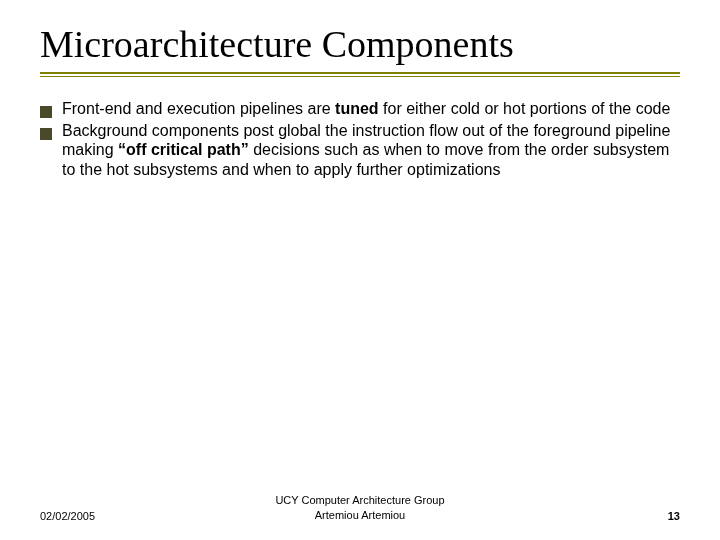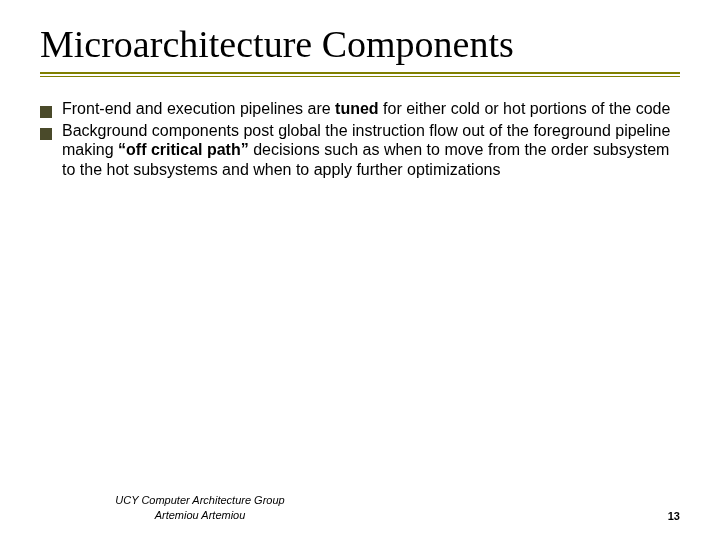--- a/index.html
+++ b/index.html
@@ -48,21 +48,21 @@
     left: 0;
     bottom: 18px;
     width: 720px;
     padding: 0 40px;
     display: flex;
     align-items: flex-end;
     font-size: 11px;
     color: #000;
   }
   .footer-left { flex: 1; text-align: left; }
-  .footer-center { flex: 1; text-align: center; line-height: 1.3; font-style: italic; }
+  .footer-center { flex: 1; text-align: center; line-height: 1.3; }
   .footer-right { flex: 1; text-align: right; font-weight: bold; }
 </style>
 </head>
 <body>
 
 <div class="slide">
 
   <div class="title">Microarchitecture Components</div>
 
   <div class="rule-wrap">
@@ -75,20 +75,21 @@
         <div class="bullet"></div>
         <div class="item-text"><span>Front-end and execution pipelines are </span><b>tuned</b><span> for either cold or hot portions of the code</span></div>
       </div>
       <div class="item">
         <div class="bullet"></div>
         <div class="item-text"><span>Background components post global the instruction flow out of the foreground pipeline making </span><b>“off critical path”</b><span> decisions such as when to move from the order subsystem to the hot subsystems and when to apply further optimizations</span></div>
       </div>
     </div>
 
   <div class="footer">
+    <div class="footer-left">02/02/2005</div>
     <div class="footer-center">
       <div>UCY Computer Architecture Group</div>
       <div>Artemiou Artemiou</div>
     </div>
     <div class="footer-right">13</div>
   </div>
 
 </div>
 
 </body></html>

